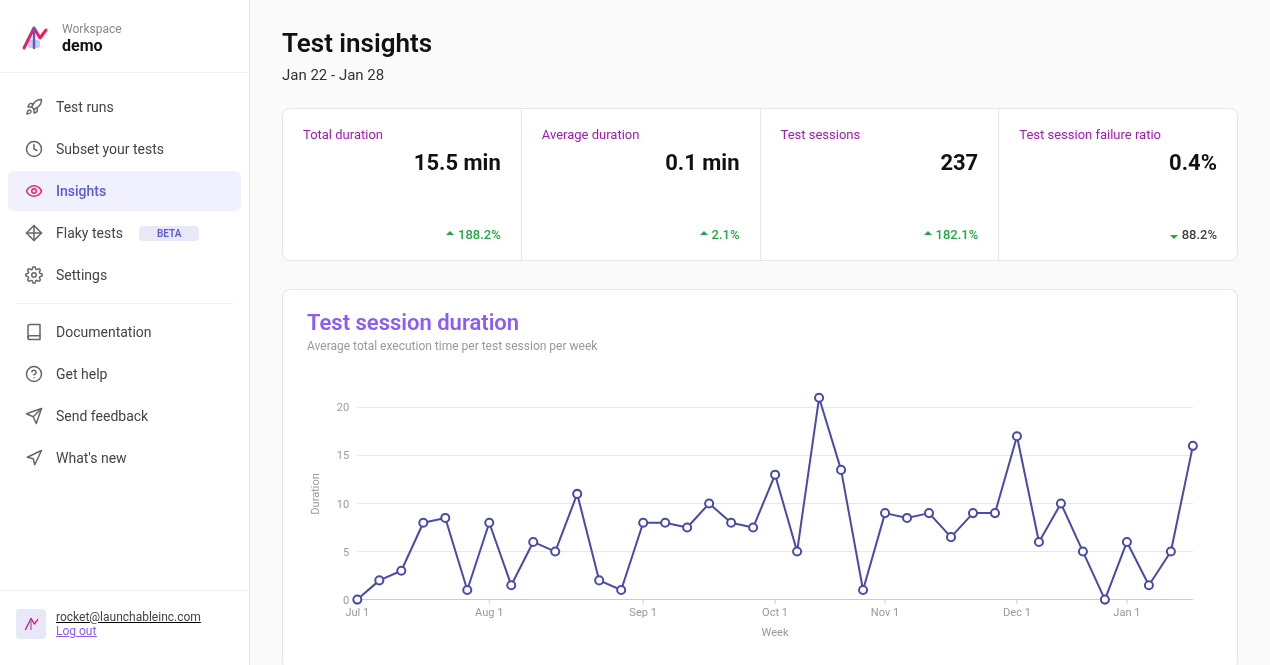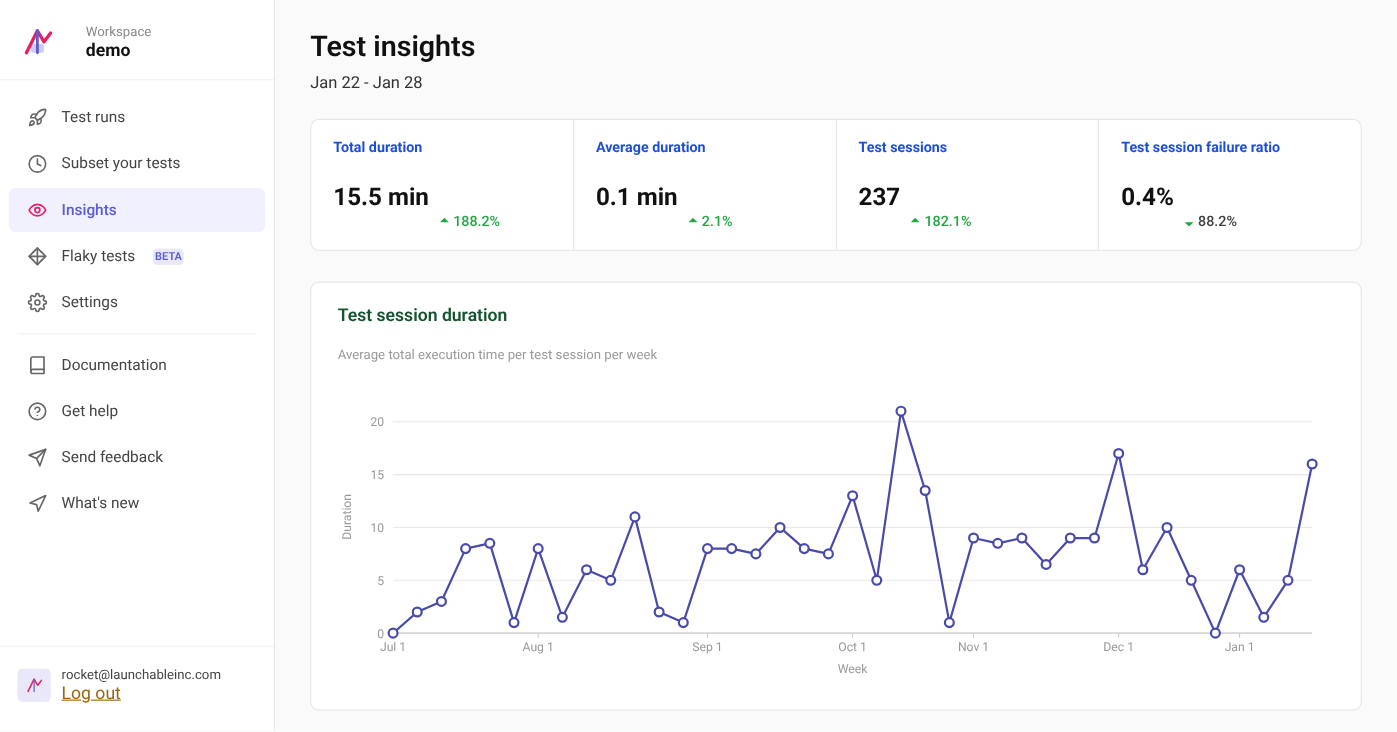--- a/index.html
+++ b/index.html
@@ -13,21 +13,21 @@
       border-right: 1px solid #e5e5e5;
       display: flex;
       flex-direction: column;
       height: 100%;
       padding-bottom: 16px;
     }
     .sidebar-logo-area {
       padding: 20px 16px 16px;
       display: flex;
       align-items: center;
-      gap: 26px;
+      gap: 10px;
       border-bottom: 1px solid #f0f0f0;
       margin-bottom: 8px;
     }
     .logo-icon {
       width: 36px;
       height: 36px;
     }
     .workspace-info {
       display: flex;
       flex-direction: column;
@@ -70,60 +70,61 @@
       align-items: center;
       justify-content: center;
       color: #666;
       flex-shrink: 0;
     }
     .beta-badge {
       background: #e8e8f8;
       color: #5b5bd6;
       font-size: 10px;
       font-weight: 600;
-      padding: 2px 2px;
+      padding: 2px 18px;
       border-radius: 4px;
       margin-left: 4px;
     }
     .sidebar-divider {
       height: 1px;
       background: #f0f0f0;
       margin: 8px 16px;
     }
     .sidebar-bottom {
       padding: 8px 0 0;
       border-top: 1px solid #f0f0f0;
     }
     .sidebar-user {
       padding: 10px 16px;
       display: flex;
       align-items: center;
       gap: 10px;
+      text-decoration: underline;
     }
     .user-avatar {
       width: 30px;
       height: 30px;
       border-radius: 4px;
       background: #e8e8f8;
       display: flex;
       align-items: center;
       justify-content: center;
     }
     .user-info {
       display: flex;
       flex-direction: column;
     }
     .user-email {
       font-size: 12px;
       color: #444;
       word-break: break-all;
     }
     .logout-link {
-      font-size: 16px;
-      color: #a16207;
+      font-size: 12px;
+      color: #8b5cf6;
       cursor: pointer;
       text-decoration: underline;
     }
 
     
     .main-content {
       flex: 1;
       overflow-y: auto;
       padding: 28px 32px;
       background: #fafafa;
@@ -151,29 +152,29 @@
       overflow: hidden;
     }
     .metric-card {
       flex: 1;
       padding: 18px 20px;
       border-right: 1px solid #e5e5e5;
     }
     .metric-card:last-child { border-right: none; }
     .metric-label {
       font-size: 13px;
-      color: #1d4ed8;
+      color: #a21caf;
       margin-bottom: 8px;
-      font-weight: bold;
     }
     .metric-value-row {
       display: flex;
-      align-items: center;
+      align-items: flex-end;
       gap: 8px;
       flex-wrap: wrap;
+      flex-direction: column;
     }
     .metric-value {
       font-size: 22px;
       font-weight: 700;
       color: #111;
     }
     .metric-change {
       font-size: 13px;
       font-weight: 500;
       display: flex;
@@ -185,24 +186,24 @@
     .metric-change.down { color: #404040; }
 
     
     .chart-section {
       background: #fff;
       border: 1px solid #e5e5e5;
       border-radius: 8px;
       padding: 20px 24px;
     }
     .chart-title {
-      font-size: 16px;
+      font-size: 22px;
       font-weight: 600;
-      color: #14532d;
-      margin-bottom: 19px;
+      color: #8b5cf6;
+      margin-bottom: 4px;
     }
     .chart-subtitle {
       font-size: 12px;
       color: #999;
       margin-bottom: 16px;
     }
     .chart-container {
       width: 100%;
       height: 280px;
       position: relative;

